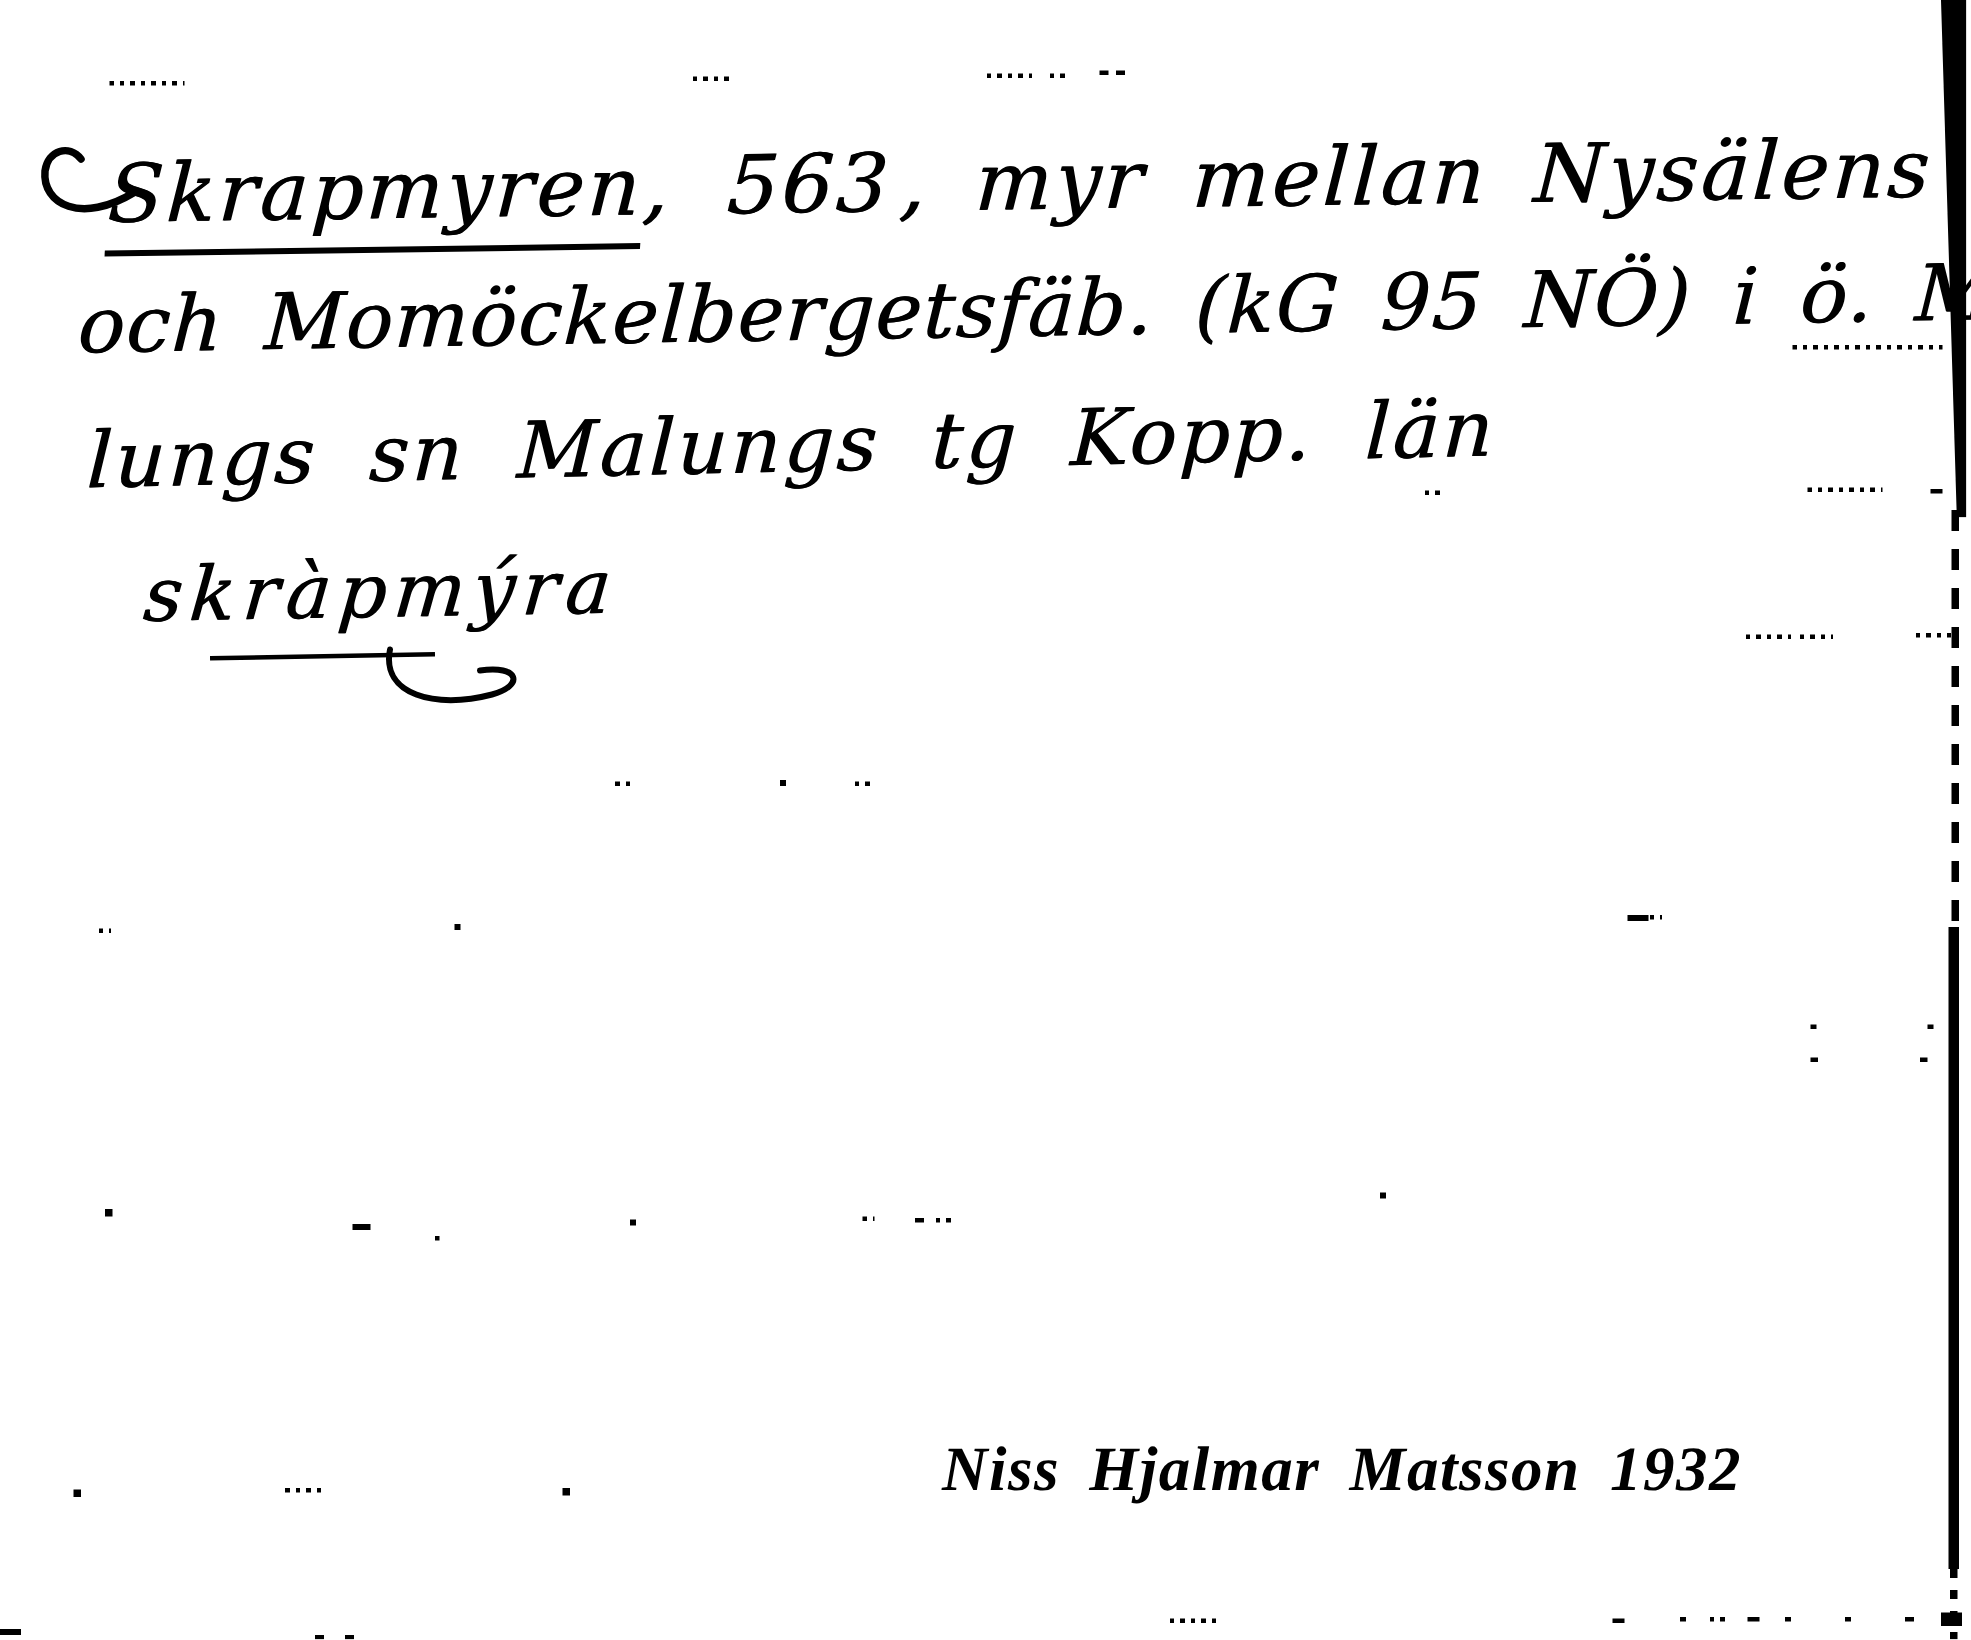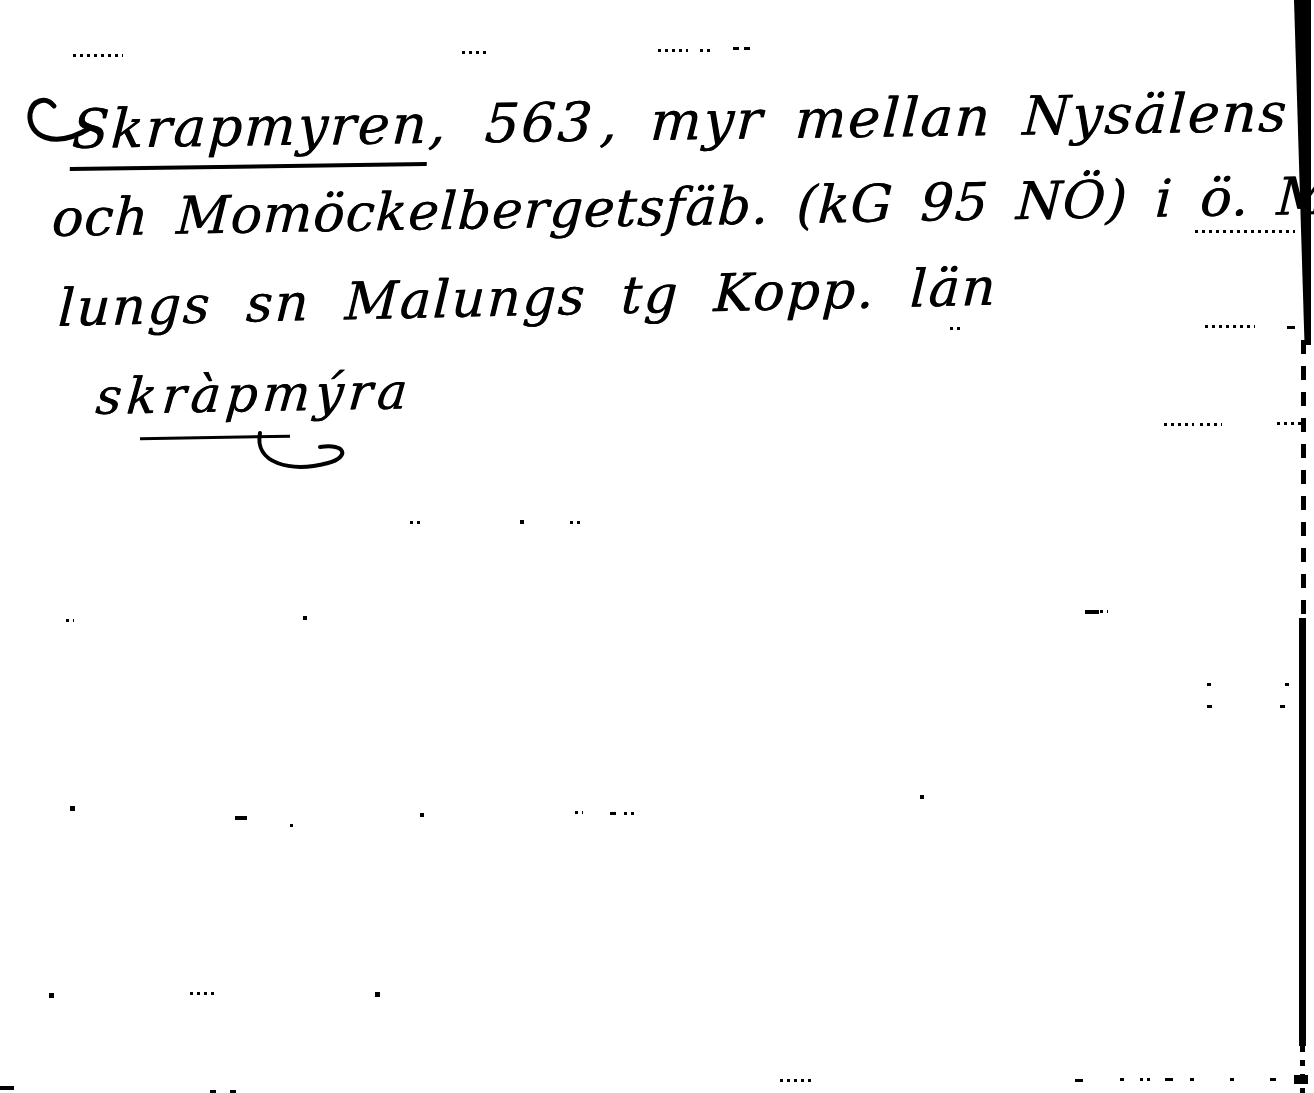--- a/index.html
+++ b/index.html
@@ -73,20 +73,21 @@
   <div class="hand line2">och Momöckelbergetsfäb. (kG 95 NÖ) i ö. Ma-</div>
 
   <div class="hand line3">lungs sn Malungs tg Kopp. län</div>
 
   <div class="hand line4">skràpmýra</div>
   <div class="phonetic-underline"></div>
   <svg class="flourish" style="left:250px;top:425px;" width="120" height="55" viewBox="0 0 120 55">
     <path d="M10,8 C4,38 40,48 78,38 C100,32 96,18 70,22" fill="none" stroke="#000" stroke-width="4" stroke-linecap="round"></path>
   </svg>
 
+  <div class="signature">Niss Hjalmar Matsson 1932</div>
 
   <div class="bar-top"></div>
   <div class="bar-mid"></div>
   <div class="bar-low"></div>
   <div class="bar-end"></div>
 
   <div id="noise-layer">
       <div class="dotline" style="left: 73px; top: 54px; width: 50px; height: 3px;"></div>
       <div class="dotline" style="left: 462px; top: 51px; width: 24px; height: 3px;"></div>
       <div class="dotline" style="left: 658px; top: 49px; width: 30px; height: 3px;"></div>

